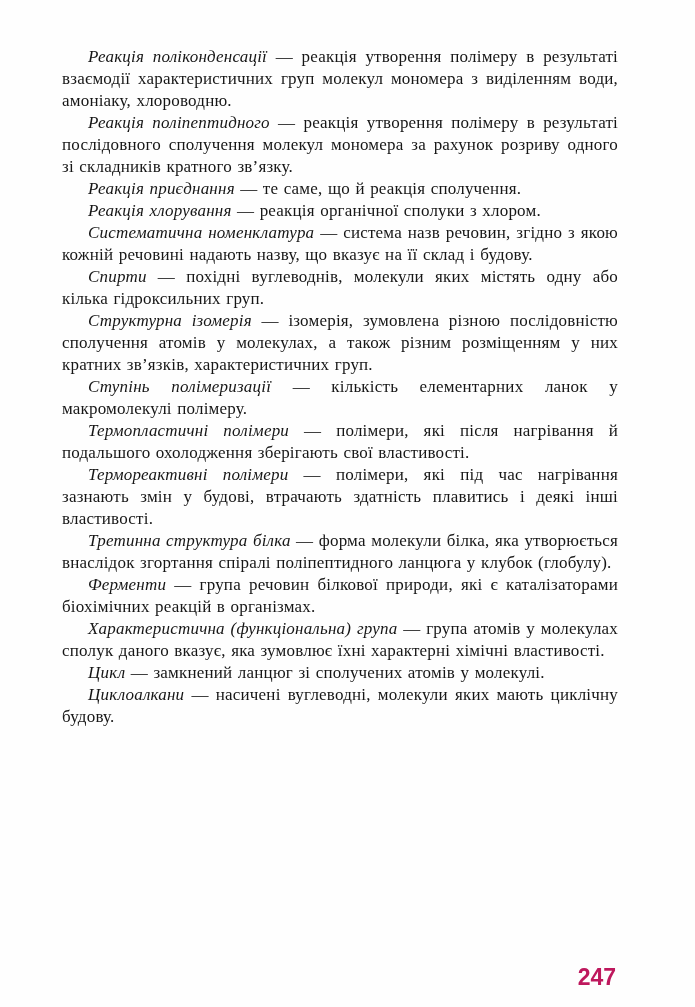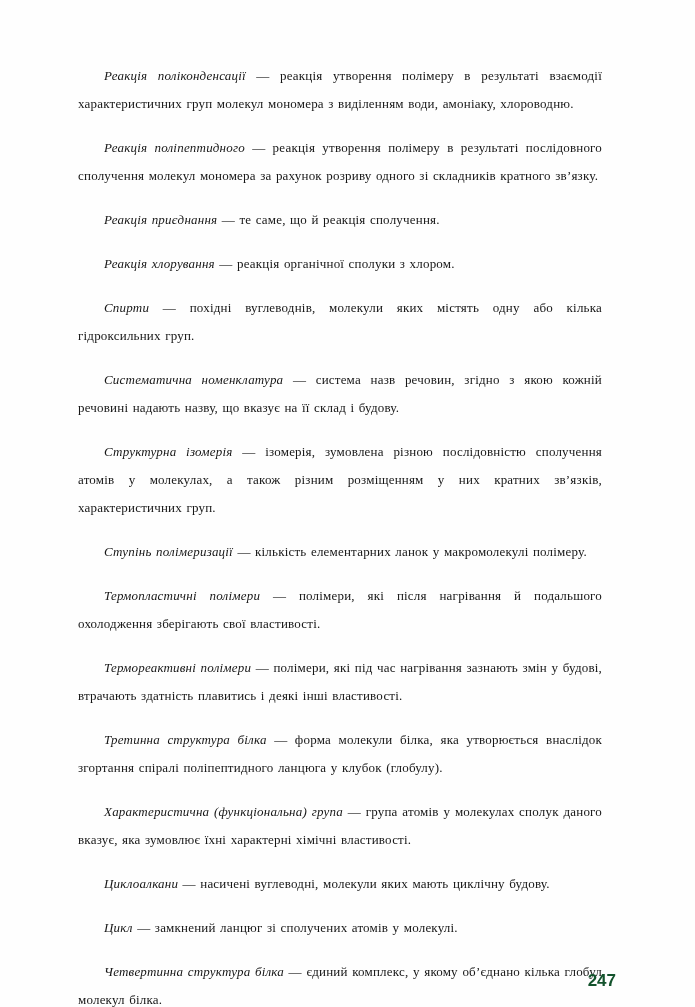--- a/index.html
+++ b/index.html
@@ -17,76 +17,76 @@
     font-family: "Liberation Serif", "DejaVu Serif", serif;
     color: #161616;
   }
   .glossary {
     position: absolute;
     top: 46px;
     left: 62px;
     width: 556px;
   }
   .entry {
-    margin: 16px;
-    font-size: 13px;
-    line-height: 28px;
+    margin: 0;
+    font-size: 17px;
+    line-height: 22px;
     text-align: justify;
     text-indent: 26px;
     letter-spacing: 0.2px;
     word-spacing: 1px;
   }
   .term {
     font-style: italic;
   }
   .page-footer {
     position: absolute;
     right: 79px;
     bottom: 16px;
   }
   .page-number {
     font-family: "Liberation Sans", "DejaVu Sans", sans-serif;
     font-weight: 700;
-    font-size: 17px;
-    color: #14532d;
+    font-size: 23px;
+    color: #be185d;
   }
 </style>
 </head>
 <body>
 
 <div class="page">
   <main class="glossary" id="glossary-list">
   <p class="entry"><i class="term">Реакція поліконденсації</i> <span class="def">— реакція утворення полімеру в результаті взаємодії характеристичних груп молекул мономера з виділенням води, амоніаку, хлороводню.</span></p>
 
   <p class="entry"><i class="term">Реакція поліпептидного</i> <span class="def">— реакція утворення полімеру в результаті послідовного сполучення молекул мономера за рахунок розриву одного зі складників кратного зв’язку.</span></p>
 
   <p class="entry"><i class="term">Реакція приєднання</i> <span class="def">— те саме, що й реакція сполучення.</span></p>
 
   <p class="entry"><i class="term">Реакція хлорування</i> <span class="def">— реакція органічної сполуки з хлором.</span></p>
 
+  <p class="entry"><i class="term">Систематична номенклатура</i> <span class="def">— система назв речовин, згідно з якою кожній речовині надають назву, що вказує на її склад і будову.</span></p>
+
   <p class="entry"><i class="term">Спирти</i> <span class="def">— похідні вуглеводнів, молекули яких містять одну або кілька гідроксильних груп.</span></p>
-
-  <p class="entry"><i class="term">Систематична номенклатура</i> <span class="def">— система назв речовин, згідно з якою кожній речовині надають назву, що вказує на її склад і будову.</span></p>
 
 
   <p class="entry"><i class="term">Структурна ізомерія</i> <span class="def">— ізомерія, зумовлена різною послідовністю сполучення атомів у молекулах, а також різним розміщенням у них кратних зв’язків, характеристичних груп.</span></p>
 
   <p class="entry"><i class="term">Ступінь полімеризації</i> <span class="def">— кількість елементарних ланок у макромолекулі полімеру.</span></p>
 
   <p class="entry"><i class="term">Термопластичні полімери</i> <span class="def">— полімери, які після нагрівання й подальшого охолодження зберігають свої властивості.</span></p>
 
   <p class="entry"><i class="term">Термореактивні полімери</i> <span class="def">— полімери, які під час нагрівання зазнають змін у будові, втрачають здатність плавитись і деякі інші властивості.</span></p>
 
   <p class="entry"><i class="term">Третинна структура білка</i> <span class="def">— форма молекули білка, яка утворюється внаслідок згортання спіралі поліпептидного ланцюга у клубок (глобулу).</span></p>
 
+  <p class="entry"><i class="term">Ферменти</i> <span class="def">— група речовин білкової природи, які є каталізаторами біохімічних реакцій в організмах.</span></p>
 
   <p class="entry"><i class="term">Характеристична (функціональна) група</i> <span class="def">— група атомів у молекулах сполук даного вказує, яка зумовлює їхні характерні хімічні властивості.</span></p>
 
+  <p class="entry"><i class="term">Цикл</i> <span class="def">— замкнений ланцюг зі сполучених атомів у молекулі.</span></p>
+
   <p class="entry"><i class="term">Циклоалкани</i> <span class="def">— насичені вуглеводні, молекули яких мають циклічну будову.</span></p>
 
-  <p class="entry"><i class="term">Цикл</i> <span class="def">— замкнений ланцюг зі сполучених атомів у молекулі.</span></p>
-
-  <p class="entry"><i class="term">Четвертинна структура білка</i> <span class="def">— єдиний комплекс, у якому об’єднано кілька глобул молекул білка.</span></p>
 </main>
   <footer class="page-footer">
     <span class="page-number">247</span>
   </footer>
 </div>
 
 </body></html>

